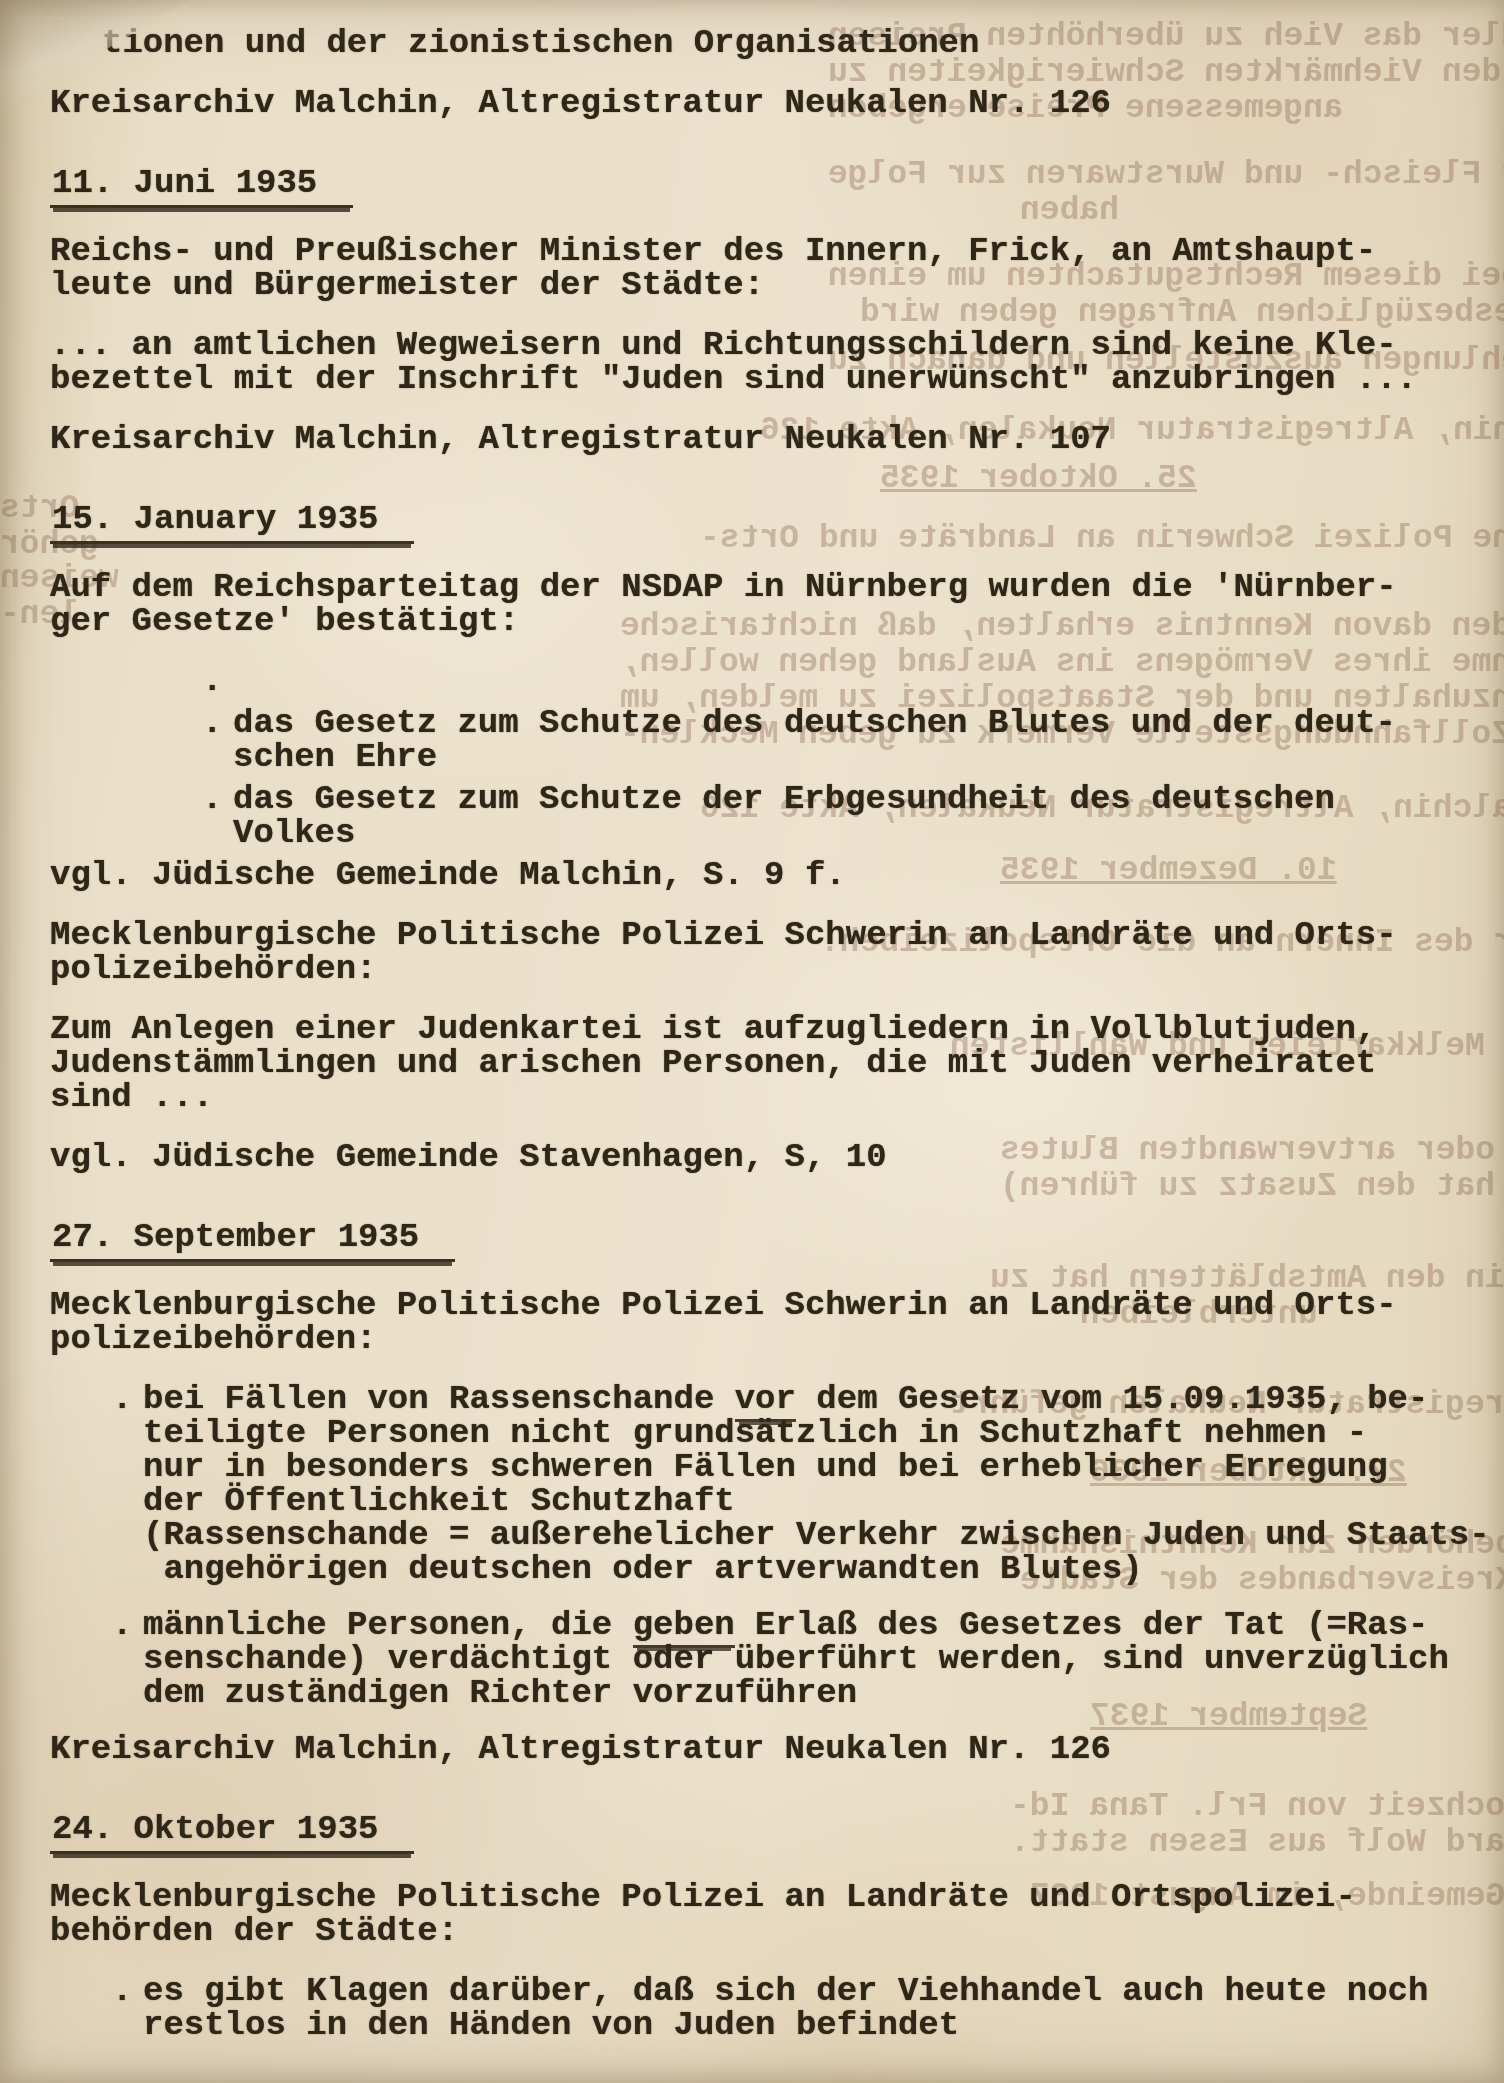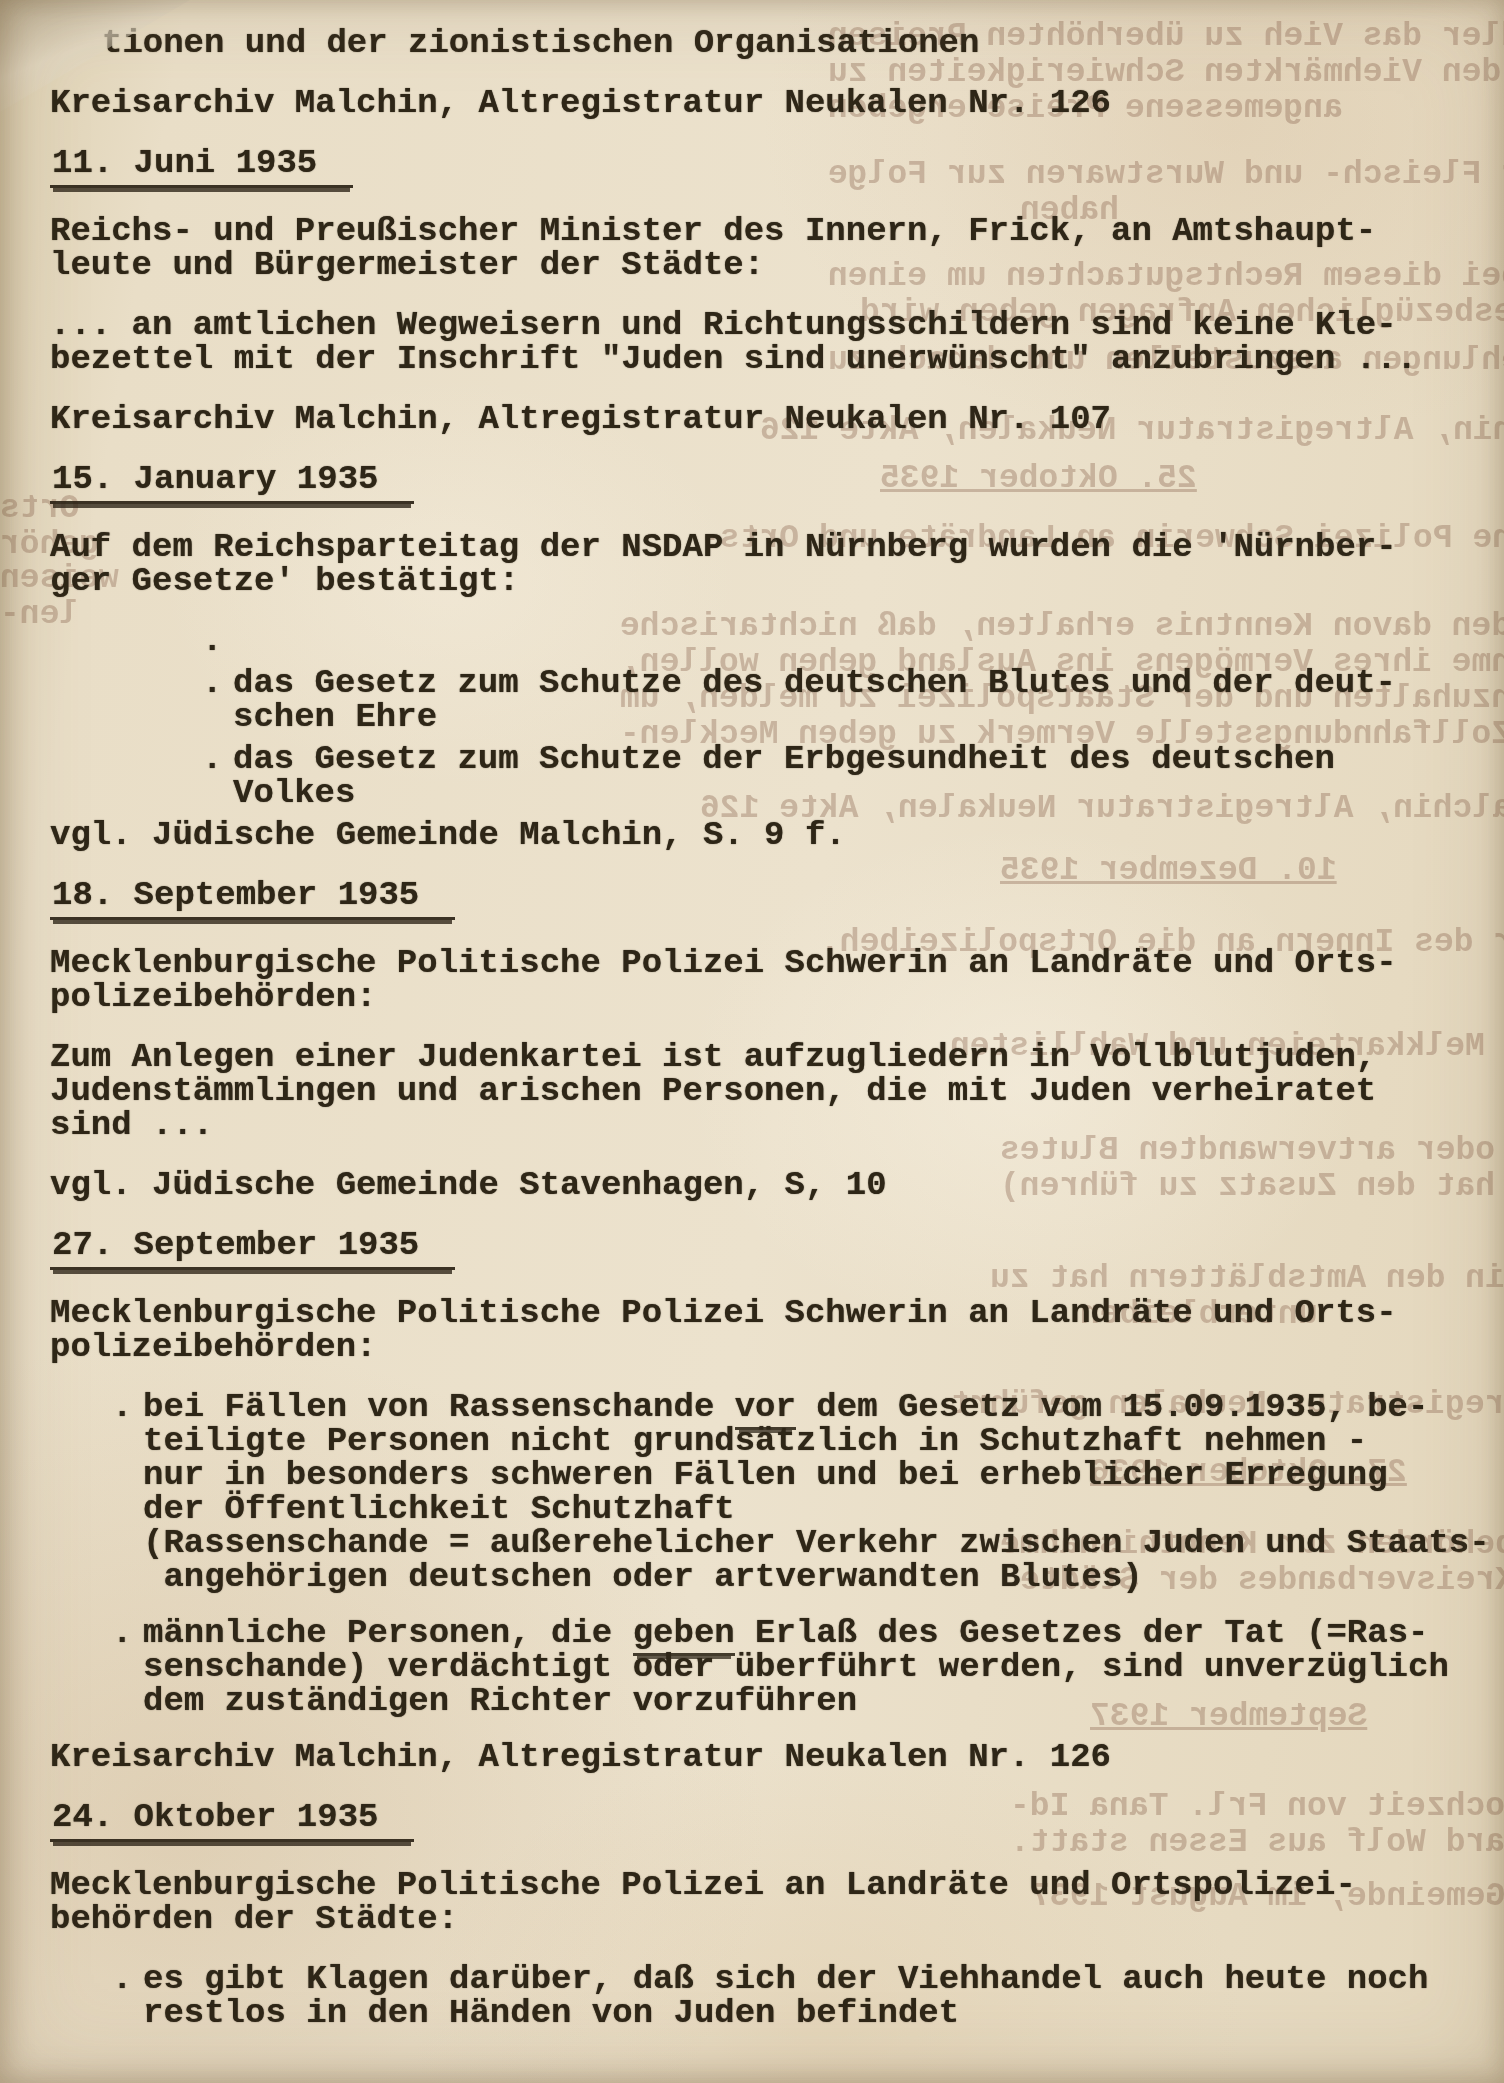--- a/index.html
+++ b/index.html
@@ -29,21 +29,21 @@
   
   .bleed-layer{position:absolute;inset:0;pointer-events:none;}
   .bleed{position:absolute;white-space:nowrap;color:rgba(143,105,85,0.38);
     transform:scaleX(-1);filter:blur(0.7px);font-size:33px;line-height:33px;}
   .bu{text-decoration:underline;text-decoration-thickness:3px;}
   
   .content{position:absolute;left:50px;top:26px;width:1420px;}
   .block{margin:0 0 26px 0;white-space:nowrap;
     text-shadow:0 0 1.2px rgba(42,34,21,0.75);}
   .carry{margin-left:52px;}
-  .heading{margin-top:26px;margin-bottom:26px;}
+  .heading{margin-top:46px;margin-bottom:26px;}
   .hu{border-bottom:3px solid rgba(43,35,22,0.92);
       box-shadow:0 7px 0 -3px rgba(43,35,22,0.78);
       padding:0 36px 5px 2px;display:inline-block;}
   .wu{border-bottom:3px solid rgba(43,35,22,0.88);
       box-shadow:0 7px 0 -4px rgba(43,35,22,0.72);
       padding-bottom:1px;text-align:right;}
   .bullet-lg,.bullet-sm{display:flex;align-items:flex-start;}
   .bullet-lg{margin-left:152px;margin-bottom:8px;}
   .bullet-sm{margin-left:62px;margin-bottom:22px;}
   .dot{width:31px;flex:0 0 31px;}
@@ -102,21 +102,20 @@
     </div>
     <div class="block bullet-lg">
       <span class="dot">.</span>
       <span class="bt">das Gesetz zum Schutze des deutschen Blutes und der deut-<br>schen Ehre</span>
     </div>
     <div class="block bullet-lg">
       <span class="dot">.</span>
       <span class="bt">das Gesetz zum Schutze der Erbgesundheit des deutschen<br>Volkes</span>
     </div>
     <div class="block ref">vgl. Jüdische Gemeinde Malchin, S. 9 f.</div>
-    <div class="block heading"><span class="hu">18. September 1935</span></div>
     <div class="block para">Mecklenburgische Politische Polizei Schwerin an Landräte und Orts-<br>polizeibehörden:</div>
     <div class="block para">Zum Anlegen einer Judenkartei ist aufzugliedern in Vollblutjuden,<br>Judenstämmlingen und arischen Personen, die mit Juden verheiratet<br>sind ...</div>
     <div class="block ref">vgl. Jüdische Gemeinde Stavenhagen, S, 10</div>
     <div class="block heading"><span class="hu">27. September 1935</span></div>
     <div class="block para">Mecklenburgische Politische Polizei Schwerin an Landräte und Orts-<br>polizeibehörden:</div>
     <div class="block bullet-sm">
       <span class="dot">.</span>
       <span class="bt">bei Fällen von Rassenschande <span class="wu">vor</span> dem Gesetz vom 15.09.1935, be-<br>teiligte Personen nicht grundsätzlich in Schutzhaft nehmen -<br>nur in besonders schweren Fällen und bei erheblicher Erregung<br>der Öffentlichkeit Schutzhaft<br>(Rassenschande = außerehelicher Verkehr zwischen Juden und Staats-<br>&nbsp;angehörigen deutschen oder artverwandten Blutes)</span>
     </div>
     <div class="block bullet-sm">

